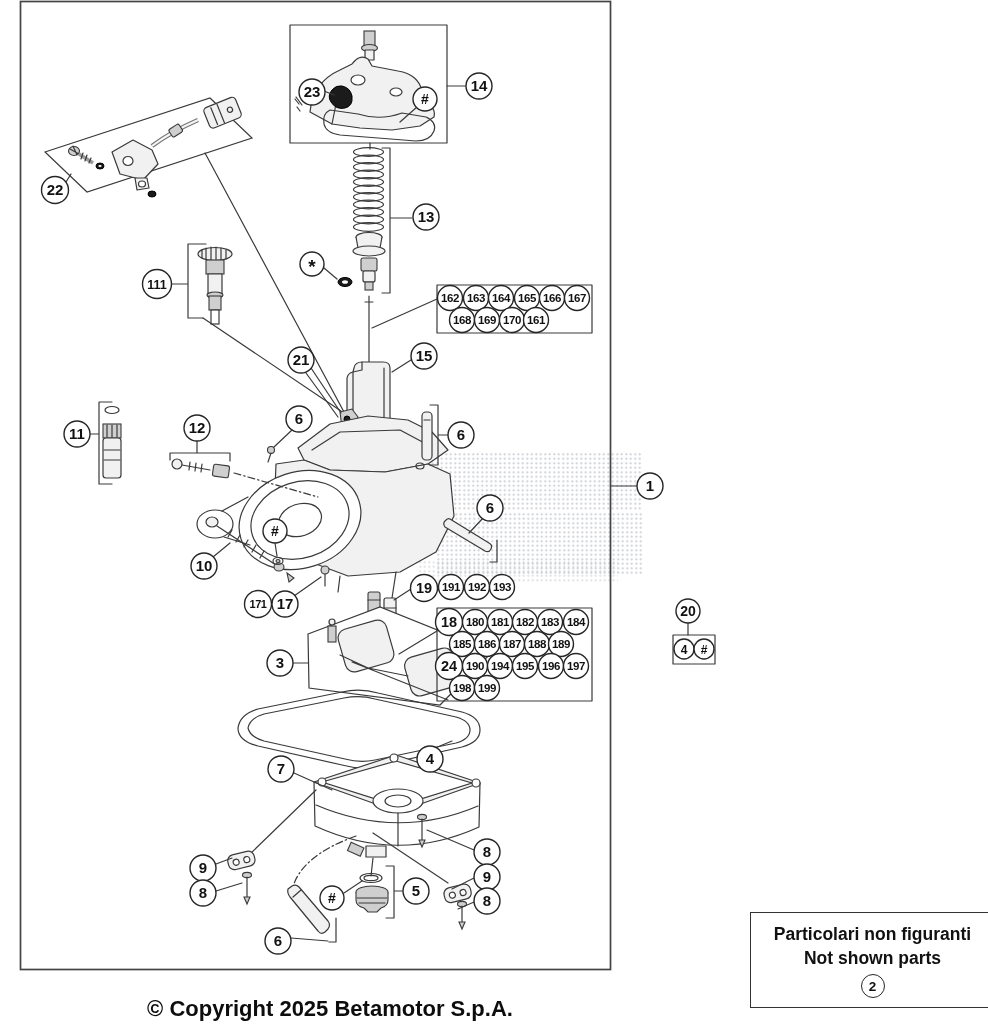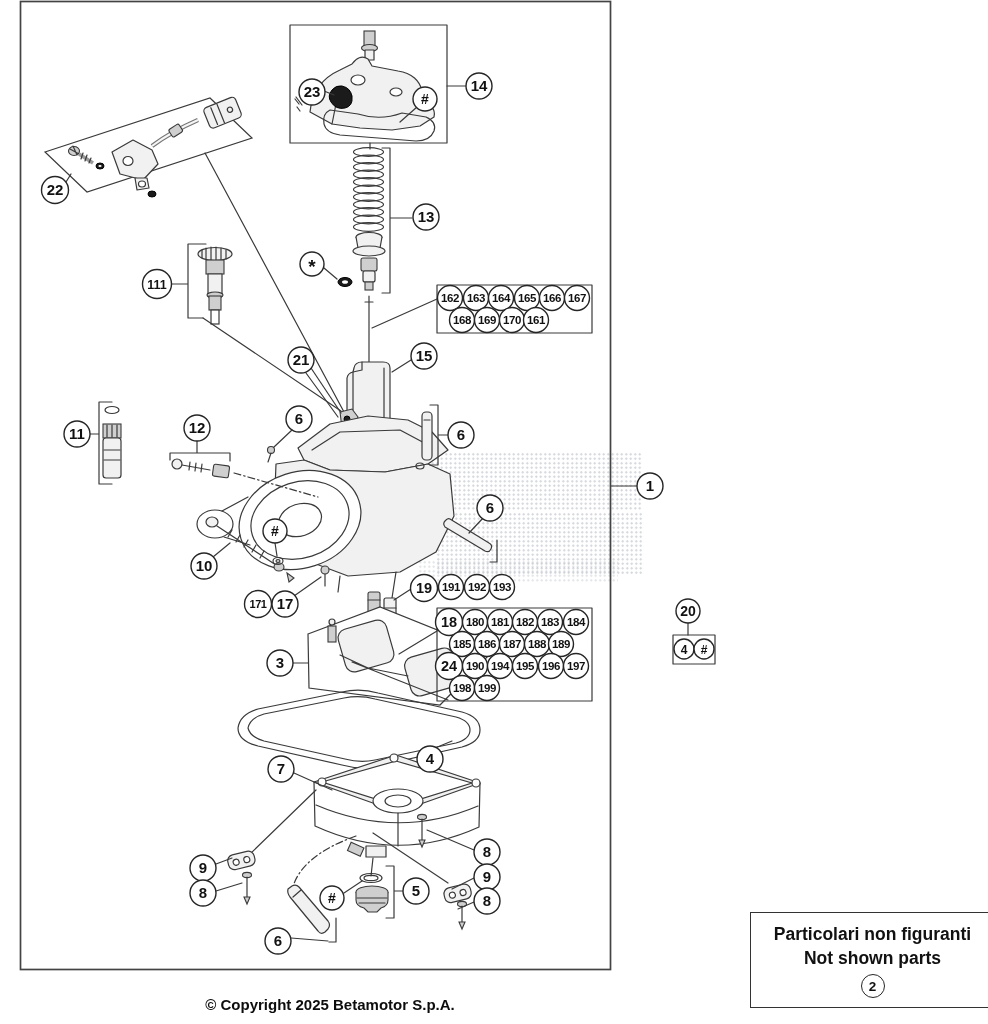--- a/index.html
+++ b/index.html
@@ -22,21 +22,21 @@
   .t15{font-size:15px}.t145{font-size:14.5px}.t14{font-size:14px}.t125{font-size:12.5px}
   .t12{font-size:12px}.t115{font-size:11.5px;letter-spacing:-.4px}.t11{font-size:11px;letter-spacing:-.5px}
   .t18{font-size:19px}
   
   .notshown{position:absolute;left:750px;top:912px;width:245px;height:96px;
             border:1.6px solid #333;box-sizing:border-box;text-align:center;padding-top:10px;}
   .notshown .l{font-size:17.5px;font-weight:bold;line-height:1.35;}
   .badge{display:inline-flex;align-items:center;justify-content:center;width:22px;height:22px;
          border:1.5px solid #262626;border-radius:50%;font-size:13.5px;font-weight:bold;margin-top:4px;}
   .copyright{position:absolute;left:0;top:996px;width:660px;text-align:center;
-             font-size:15px;font-weight:bold;color:#0d0d0d;}
+             font-size:22px;font-weight:bold;color:#0d0d0d;}
 </style>
 </head>
 <body>
 
 <div class="stage">
 
   <div class="wm" style="left:390px;top:452px;width:252px;height:58px;"></div>
   <div class="wm" style="left:436px;top:512px;width:208px;height:62px;"></div>
   <div class="wm light" style="left:418px;top:560px;width:200px;height:22px;"></div>
 

